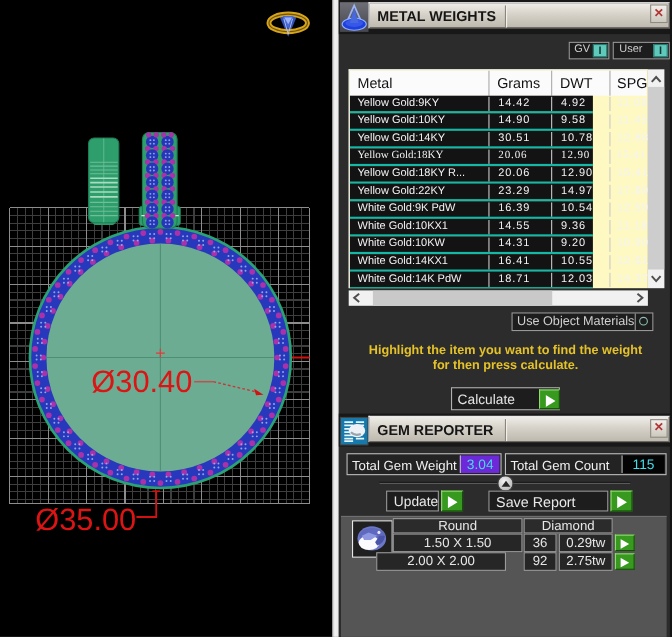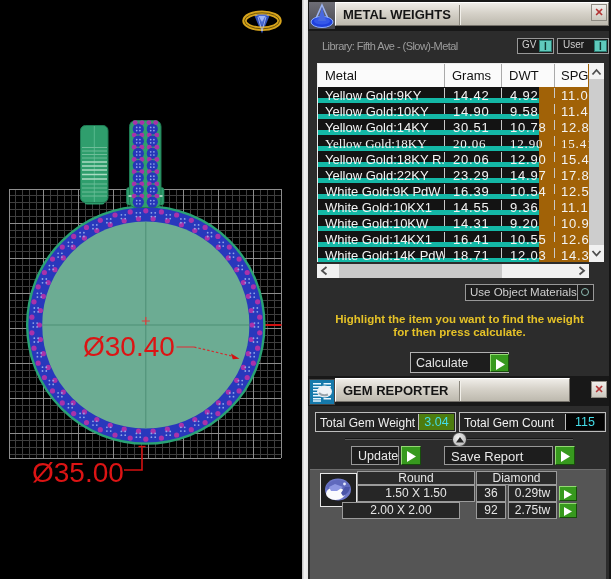--- a/index.html
+++ b/index.html
@@ -2,21 +2,21 @@
 <html><head><meta charset="utf-8"><style>
 * { margin:0; padding:0; box-sizing:border-box; }
 body { font-family:"Liberation Sans",sans-serif; }
 #root { position:relative; width:611px; height:579px; background:#000; overflow:hidden; font-family:"Liberation Sans",sans-serif; }
 .abs { position:absolute; }
 #panel { left:308px; top:0; width:303px; height:579px; background:#2c2c2c; }
 .titlebar { position:absolute; height:24px; background:linear-gradient(180deg,#efede8 0%,#d6d2c9 45%,#bdb9ae 100%); border-top:1px solid #ffffff; border-left:1px solid #ffffff; border-bottom:1px solid #75716a; border-right:1px solid #75716a; }
 .tbtitle { position:absolute; left:7px; top:4px; font-size:13px; font-weight:bold; color:#151515; white-space:nowrap; }
 .tbdiv { position:absolute; top:2px; height:20px; width:1px; background:#8a867c; box-shadow:1px 0 0 #f2f0ea; }
 .xbtn { position:absolute; width:16px; height:17px; background:linear-gradient(180deg,#f1efeb,#ccc8be); border:1px solid #8f8b82; color:#b23434; font-size:11px; font-weight:bold; text-align:center; line-height:15px; }
-.mrow { position:absolute; left:0; width:221px; background:#131313; border-bottom:5px solid #14b8a6; color:#f3f3f3; font-size:13px; }
+.mrow { position:absolute; left:0; width:221px; background:#131313; border-bottom:2px solid #14b8a6; color:#f3f3f3; font-size:10px; }
 .mrow span { position:absolute; top:1px; white-space:nowrap; }
 .mrow span.n { letter-spacing:0.8px; }
 .colsep { position:absolute; top:0; bottom:0; width:1px; background:#c9c9c9; }
 .darkbtn { position:absolute; background:#1d1d1d; border:1px solid #989898; color:#d9d9d9; font-size:12px; white-space:nowrap; }
 .greenbtn { position:absolute; width:20px; height:19px; background:#37991e; border-top:1px solid #93d973; border-left:1px solid #93d973; border-bottom:1px solid #174d0c; border-right:1px solid #174d0c; }
 .greenbtn svg { position:absolute; left:5px; top:4px; }
 .teal { position:absolute; top:1px; width:13px; height:12px; background:#5fcabc; border:1px solid #2a7a70; color:#103832; font-size:10px; font-weight:bold; text-align:center; line-height:11px; }
 .cell { position:absolute; background:#262626; border:1px solid #9b9b9b; color:#e6e6e6; font-size:12px; text-align:center; }
 </style></head><body>
 <div id="root">
@@ -452,31 +452,30 @@
         <ellipse cx="13" cy="19" rx="8" ry="3.5" fill="#3558e8"></ellipse>
         <polygon points="13,5 17,19 9,19" fill="#4868e0"></polygon>
       </svg>
 </div>
 <div class="titlebar" style="left:335px;top:2px;width:274px;">
       <span class="tbtitle">METAL WEIGHTS</span>
       <span class="tbdiv" style="left:123px;"></span>
     </div>
 <div class="xbtn" style="left:591px;top:4px;">✕</div>
 
-<div class="abs" style="left:322px;top:40px;font-size:11px;letter-spacing:-0.55px;color:#9d9d9d;">Library: Fifth Ave - (Slow)-Metal</div>
 <div class="darkbtn" style="left:517px;top:38px;width:37px;height:16px;">
       <span style="position:absolute;left:4px;top:0px;font-size:10px;color:#cfcfcf;">GV</span>
       <span class="teal" style="right:1px;">I</span>
     </div>
 <div class="darkbtn" style="left:557px;top:38px;width:52px;height:16px;">
       <span style="position:absolute;left:5px;top:0px;font-size:10px;color:#cfcfcf;">User</span>
       <span class="teal" style="right:1px;">I</span>
     </div>
 
-<div class="abs" style="left:317px;top:63px;width:272px;height:199px;background:#a16207;border-left:1px solid #ececec;border-top:1px solid #ececec;overflow:hidden">
+<div class="abs" style="left:317px;top:63px;width:272px;height:199px;background:#fef9c3;border-left:1px solid #ececec;border-top:1px solid #ececec;overflow:hidden">
 <div class="abs" style="left:0;top:0;width:270px;height:23px;background:#fbfbfb;color:#111;font-size:13px;">
 <span style="position:absolute;left:7px;top:4px;">Metal</span>
 <span style="position:absolute;left:134px;top:4px;">Grams</span>
 <span style="position:absolute;left:191px;top:4px;">DWT</span>
 <span style="position:absolute;left:243px;top:4px;">SPG</span>
 <span class="colsep" style="left:126px;background:#aaa"></span>
 <span class="colsep" style="left:183px;background:#aaa"></span>
 <span class="colsep" style="left:236px;background:#aaa"></span>
 </div>
 <div class="mrow" style="top:23.0px;height:16px;">
@@ -616,29 +615,29 @@
 <div class="abs" style="left:309px;top:379px;width:26px;height:26px;background:#444">
 <svg width="26" height="26">
         <rect x="1" y="1" width="24" height="24" fill="#1579ab"></rect>
 <g stroke="#e8f6ff" stroke-width="1.6">
           <path d="M4 4.8 H12 M14.5 4.8 H22 M4 7.8 H12 M14.5 7.8 H22 M4 10.8 H9 M4 13.8 H9 M4 16.8 H12 M14.5 16.8 H19 M4 19.8 H12 M14.5 19.8 H22 M4 22 H12"></path>
         </g>
 <ellipse cx="15.5" cy="12.5" rx="7.5" ry="6" fill="#eef2f6"></ellipse>
         <path d="M10 14 a7 5 0 0 0 9 1.5" stroke="#9aa4ac" stroke-width="2" fill="none"></path>
       </svg>
 </div>
-<div class="titlebar" style="left:335px;top:378px;width:235px;">
+<div class="titlebar" style="left:335px;top:378px;width:274px;">
       <span class="tbtitle">GEM REPORTER</span>
       <span class="tbdiv" style="left:123px;"></span>
     </div>
 <div class="xbtn" style="left:591px;top:381px;">✕</div>
 
 <div class="darkbtn" style="left:315px;top:412px;width:141px;height:20px;border-color:#bdbdbd;background:#232323;">
 <span style="position:absolute;left:4px;top:3px;font-size:12px;color:#f0f0f0;">Total Gem Weight</span>
-<span style="position:absolute;right:1px;top:1px;width:36px;height:16px;background:#4d7c0f;border-left:1px solid #bdbdbd;color:#44dde8;font-size:12.5px;text-align:center;line-height:16px;">3.04</span>
+<span style="position:absolute;right:1px;top:1px;width:36px;height:16px;background:#6d28d9;border-left:1px solid #bdbdbd;color:#44dde8;font-size:12.5px;text-align:center;line-height:16px;">3.04</span>
     </div>
 <div class="darkbtn" style="left:459px;top:412px;width:147px;height:20px;border-color:#bdbdbd;background:#232323;">
 <span style="position:absolute;left:4px;top:3px;font-size:12px;color:#f0f0f0;">Total Gem Count</span>
 <span style="position:absolute;right:1px;top:1px;width:39px;height:16px;background:#040404;border-left:1px solid #bdbdbd;color:#44dde8;font-size:12.5px;text-align:center;line-height:16px;">115</span>
     </div>
 
 <div class="abs" style="left:345px;top:438px;width:228px;height:2px;background:#161616;border-bottom:1px solid #5a5a5a;"></div>
 <div class="abs" style="left:452px;top:432px;width:15px;height:15px;border-radius:50%;background:radial-gradient(circle at 40% 35%,#f2f2f2,#a8a8a8);border:1px solid #3a3a3a;">
 <svg width="14" height="14" style="position:absolute;left:0;top:0;">
         <polygon points="7,4 11,9.5 3,9.5" fill="#262626"></polygon>

